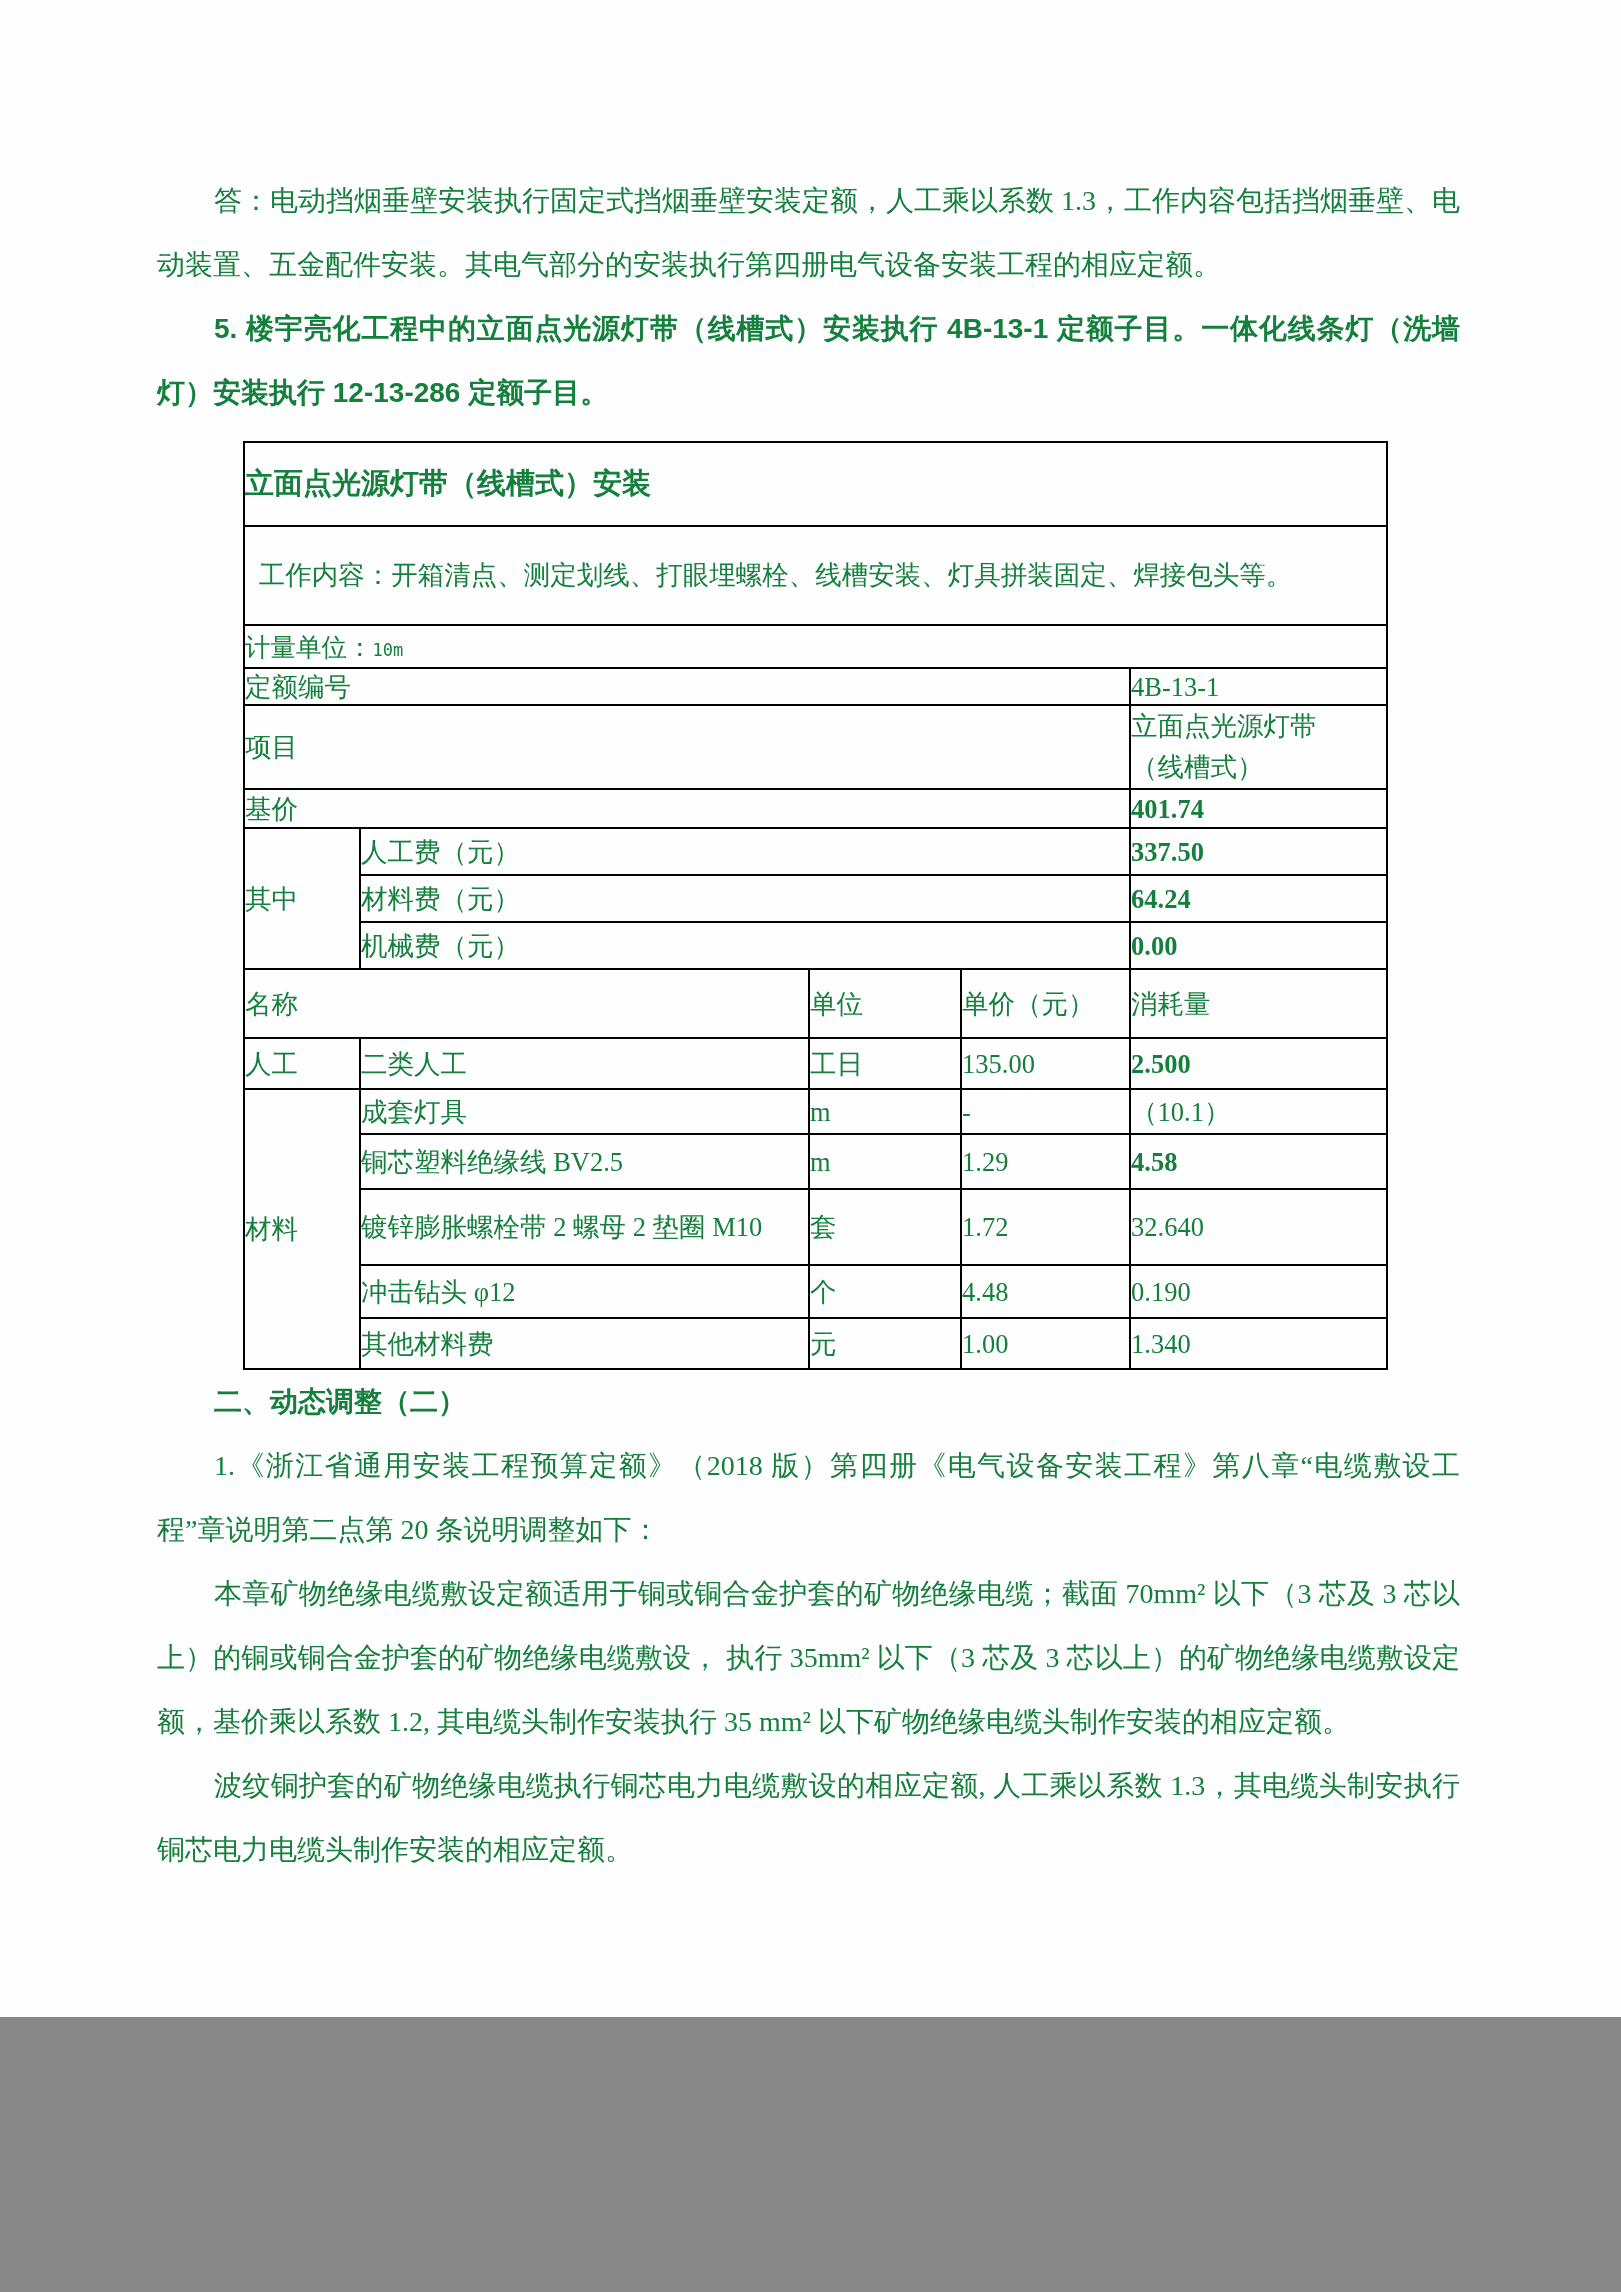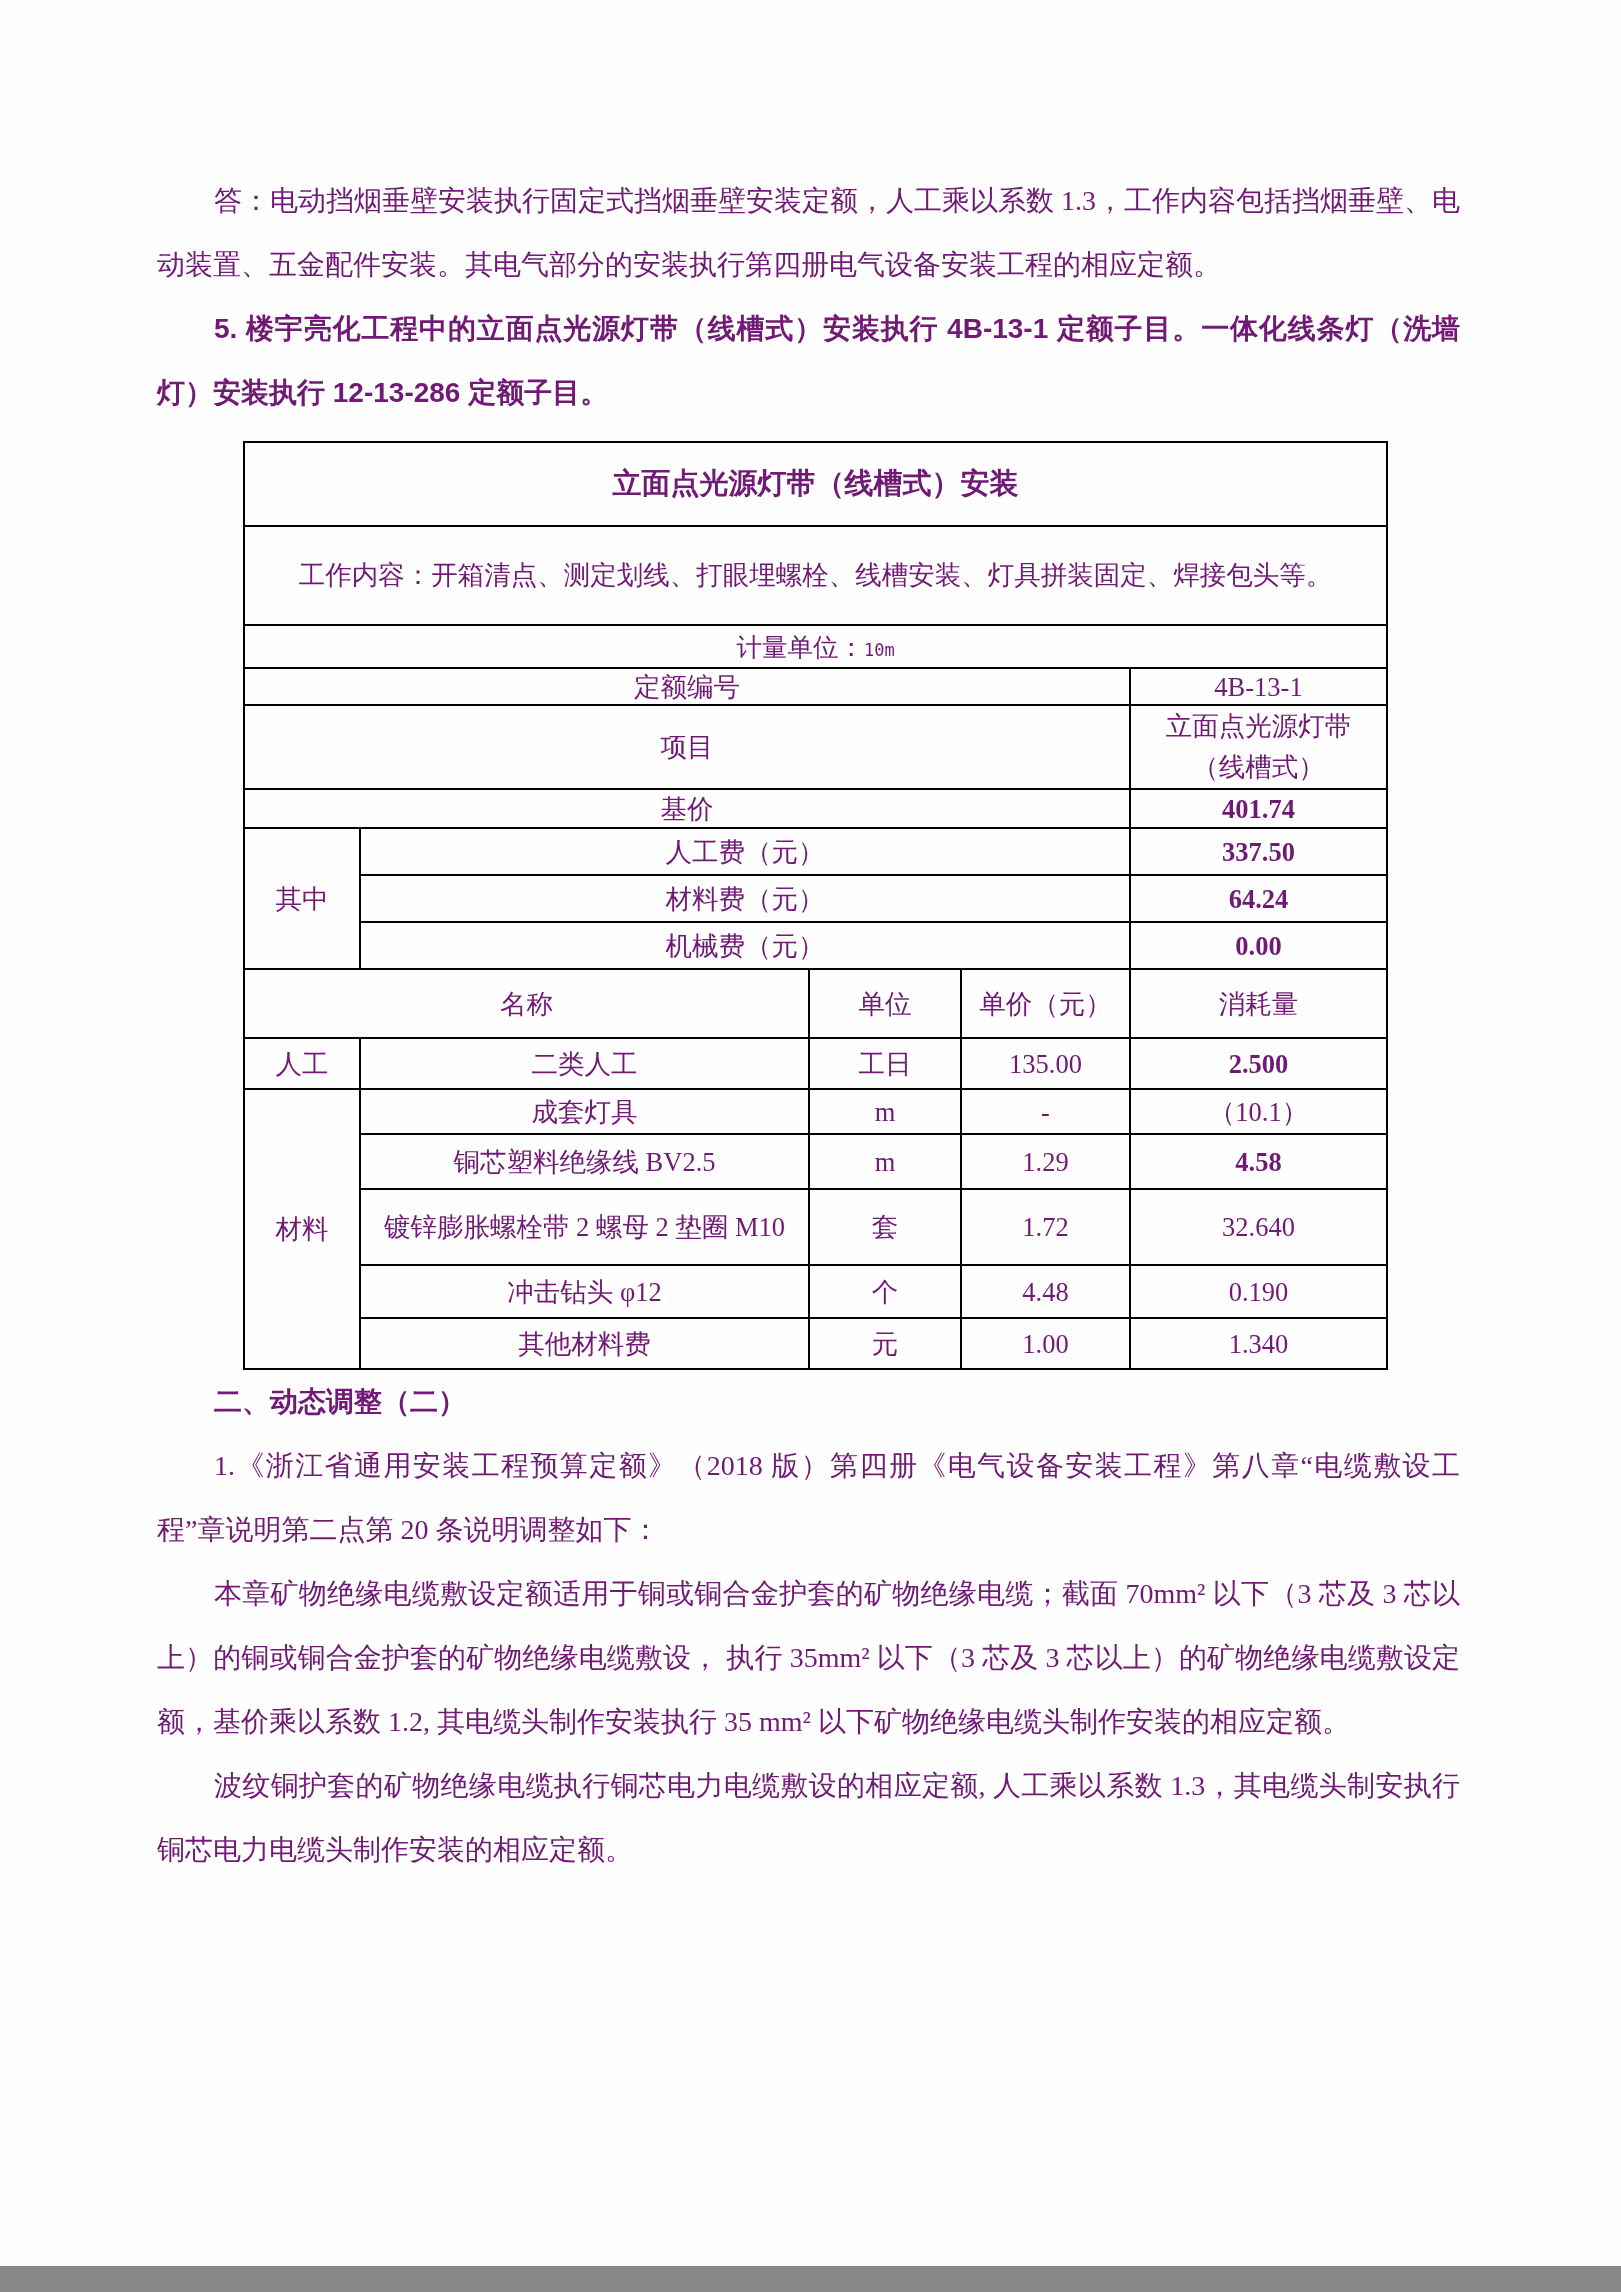--- a/index.html
+++ b/index.html
@@ -1,23 +1,23 @@
 <!DOCTYPE html>
 <html><head>
 <meta charset="utf-8">
 <style>
   html,body{margin:0;padding:0;background:#888;}
   .page{
     position:relative;
-    width:1621px;height:2266px;
+    width:1621px;height:2017px;
     background:#fefefe;
     box-sizing:border-box;
     padding:169px 161px 0 157px;
     font-family:"Liberation Serif","DejaVu Serif",serif;
-    color:#701a75;
+    color:#15803d;
     overflow:hidden;
     margin:0 auto;
   }
   p.body{
     font-size:28px;
     line-height:64px;
     text-align:justify;
     margin:0;
   }
   p.indent{text-indent:57px;}
@@ -30,21 +30,21 @@
     border-collapse:collapse;
     table-layout:fixed;
     width:1142px;
     margin:15.7px 0 0 86px;
     font-size:26.5px;
   }
   table.quota td{
     border:2px solid #000;
     border-top-width:2.9px;
     border-bottom-width:2.9px;
-    text-align:center;
+    text-align:left;
     vertical-align:middle;
     padding:0;
     line-height:1.3;
   }
   td.left{text-align:left;padding-left:13.7px;padding-right:9.8px;}
   td.right{text-align:right;padding-right:9.8px;}
   .tbl-title{
     font-family:"Liberation Sans","DejaVu Sans",sans-serif;
     font-weight:bold;
     font-size:29px;

